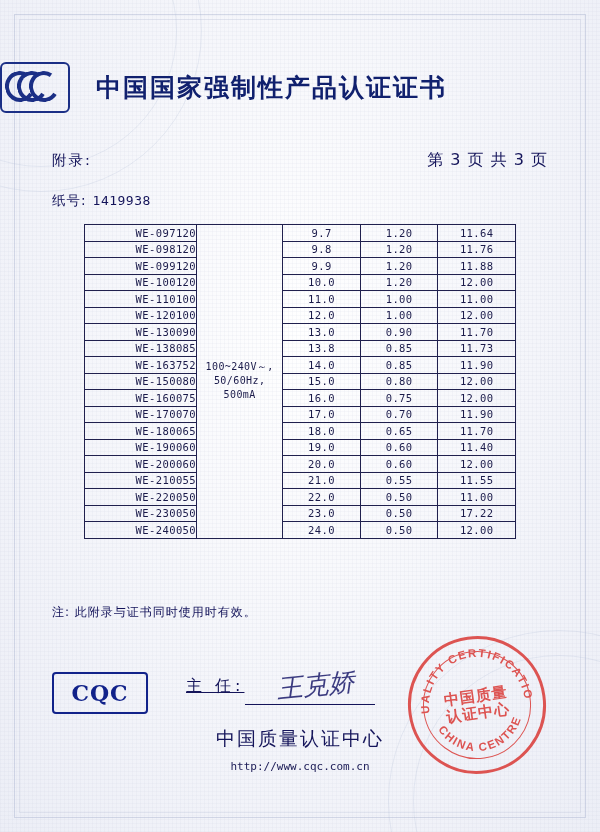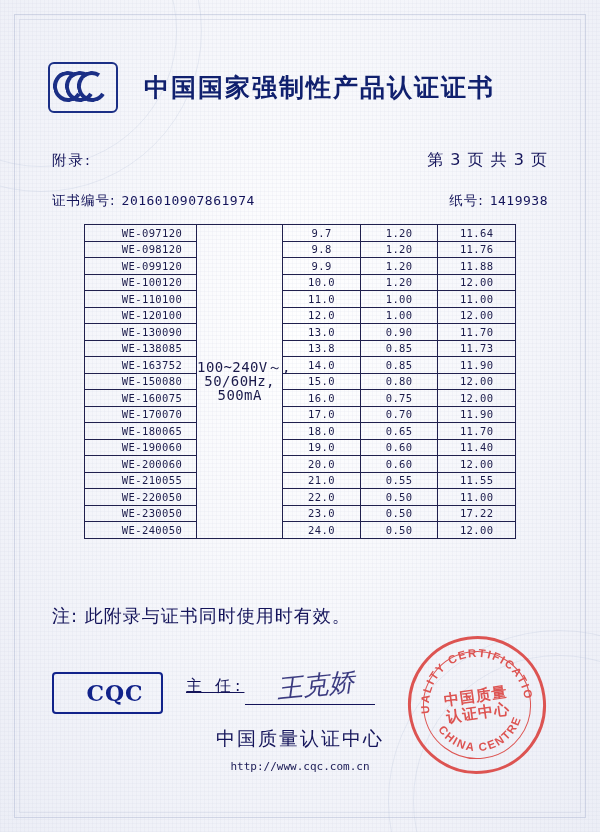--- a/index.html
+++ b/index.html
@@ -44,21 +44,20 @@
     border: 1px solid rgba(150,160,195,0.18);
   }
 
   
   .header {
     position: absolute;
     left: 0; right: 0; top: 62px;
     display: flex;
     align-items: center;
     justify-content: flex-start;
-    padding-left: 48px;
   }
   .ccc-logo {
     width: 66px;
     height: 47px;
     border: 2px solid #1b2f86;
     border-radius: 6px;
     position: relative;
     flex: none;
     background: transparent;
   }
@@ -143,43 +142,43 @@
   table.spec td {
     border: 1px solid #20204e;
     height: 15.5px;
     line-height: 14px;
     text-align: center;
     padding: 0;
     vertical-align: middle;
     letter-spacing: 0.4px;
   }
   table.spec td.model {
-    text-align: center;
+    text-align: right;
     padding-left: 23px;
   }
   td.inputcell {
-    font-size: 14px;
+    font-size: 10px;
     line-height: 14.5px;
     text-align: center;
     vertical-align: middle;
   }
   td.inputcell div { white-space: nowrap; }
   col.c1 { width: 26%; }
   col.c2 { width: 20%; }
   col.c3 { width: 18%; }
   col.c4 { width: 18%; }
   col.c5 { width: 18%; }
 
   
   .note {
     position: absolute;
     left: 52px;
     top: 604px;
     font-family: "DejaVu Sans", sans-serif;
-    font-size: 18px;
+    font-size: 12px;
     color: #14145a;
     letter-spacing: 1px;
   }
 
   
   .footer {
     position: absolute;
     left: 0; right: 0;
     top: 660px;
     text-align: center;
@@ -199,21 +198,20 @@
     border: 2px solid #11228a;
     border-radius: 4px;
     color: #11228a;
     font-family: "DejaVu Serif", serif;
     font-weight: bold;
     font-size: 22px;
     letter-spacing: 1px;
     display: flex;
     align-items: center;
     justify-content: center;
-    padding-left: 15px;
   }
   .director {
     position: absolute;
     left: 186px;
     top: 16px;
     font-size: 16px;
     letter-spacing: 4px;
     text-decoration: underline;
   }
   .sign-line {
@@ -318,24 +316,20 @@
   <div class="meta meta-row" id="annex-row">
     <div class="meta-left">
       <span class="annex-label">附录:</span>
     </div>
     <div class="meta-right">
       <span class="page-num">第 3 页 共 3 页</span>
     </div>
   </div>
 
   <div class="meta meta-row" id="cert-row">
-    <div class="meta-left">
-      <span class="meta-label">证书编号:</span>
-      <span class="meta-value">2016010907861974</span>
-    </div>
     <div class="meta-right">
       <span class="meta-label">纸号:</span>
       <span class="meta-value">1419938</span>
     </div>
   </div>
 
   <div class="table-wrap">
     <table class="spec">
       <colgroup>
         <col class="c1">

